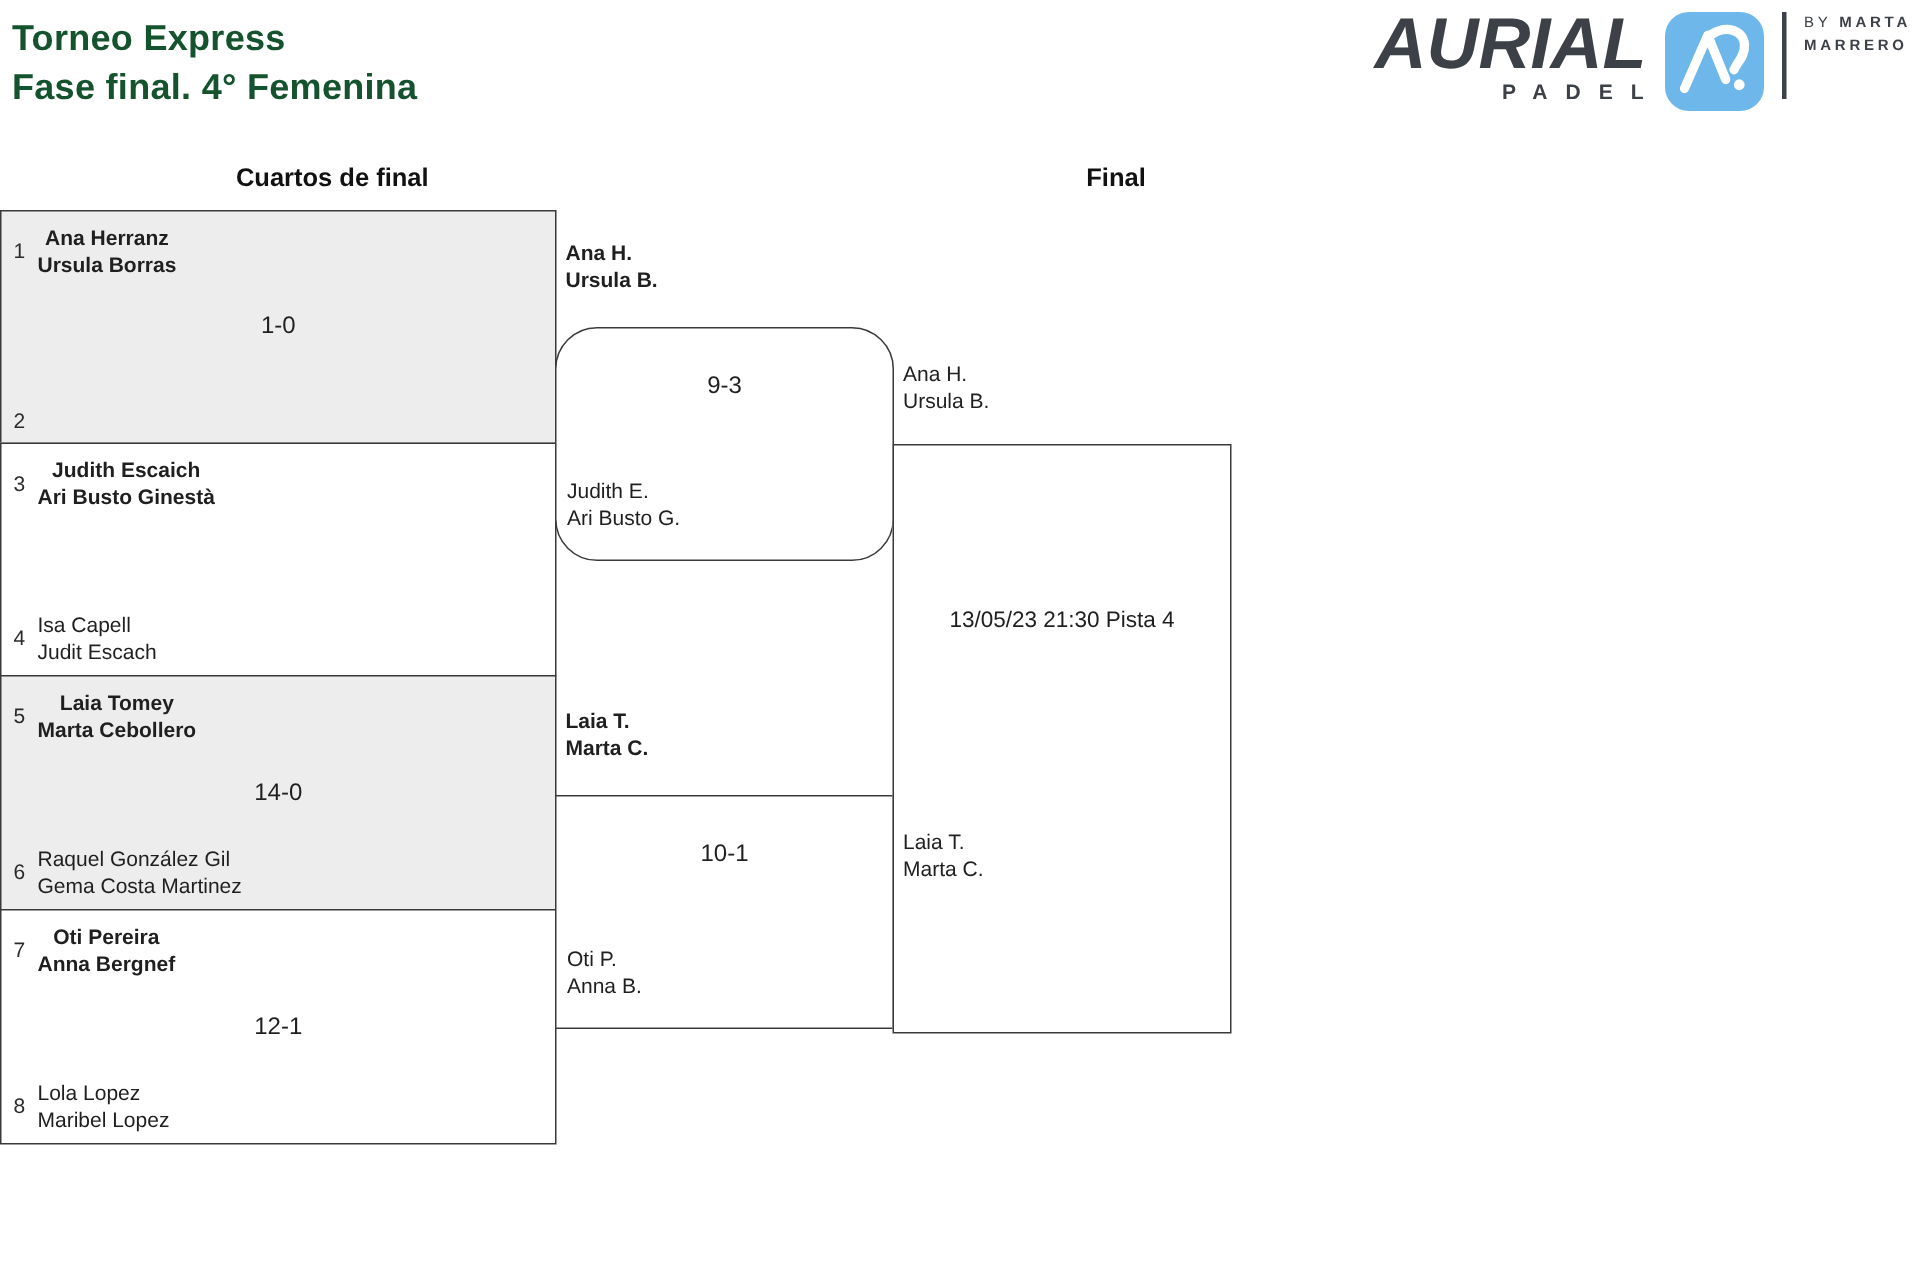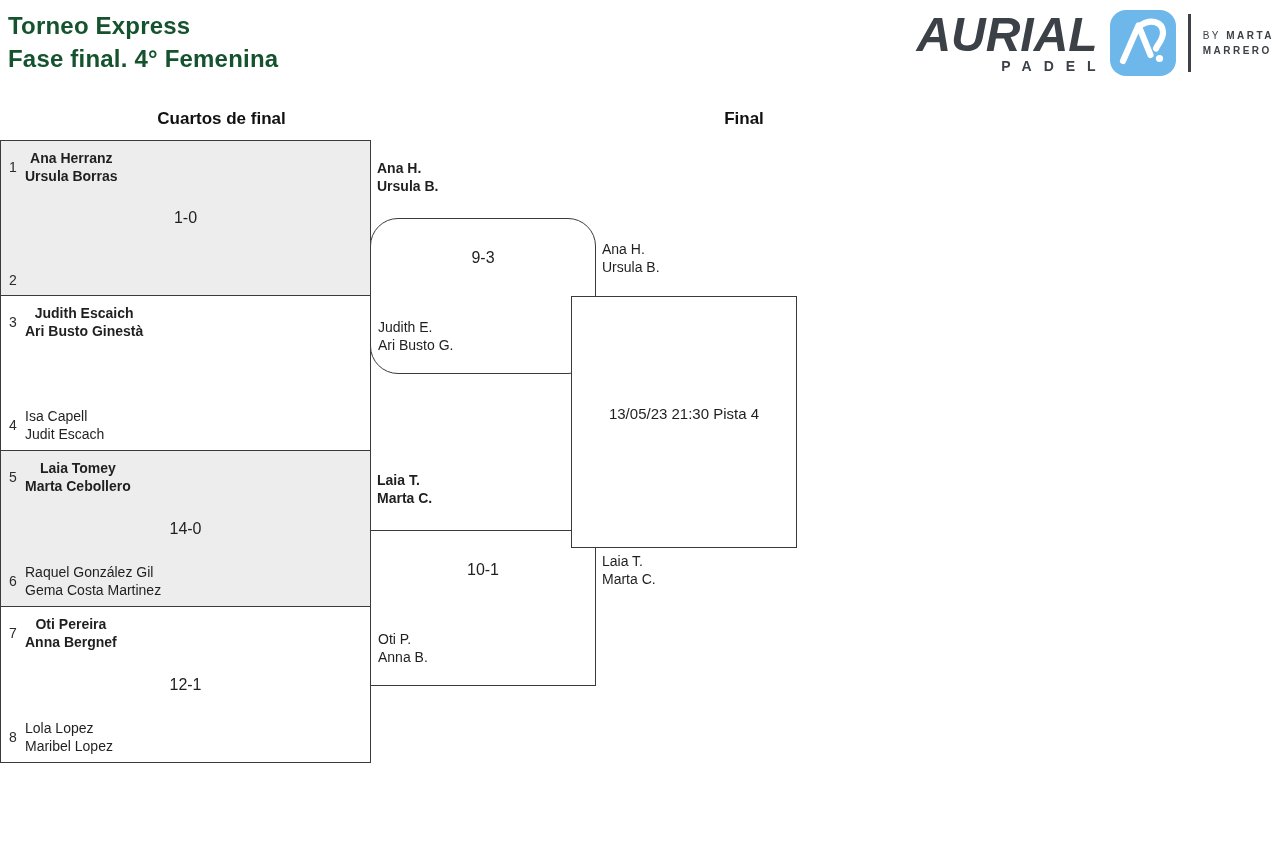--- a/index.html
+++ b/index.html
@@ -5,21 +5,21 @@
   * { box-sizing: border-box; }
   html, body { margin: 0; padding: 0; background: #ffffff; }
   body { font-family: "Liberation Sans", sans-serif; color: #1a1a1a; }
   .page { position: relative; width: 1280px; height: 850px; background: #fff; overflow: hidden; }
 
   
   .title { position: absolute; left: 8px; top: 9px; font-size: 24px; font-weight: 700;
            line-height: 33px; color: #14532d; letter-spacing: 0.2px; }
 
   
-  .logo { position: absolute; top: 8px; right: 6px; display: flex; align-items: center; height: 70px; }
+  .logo { position: absolute; top: 8px; right: 6px; display: flex; align-items: flex-start; height: 70px; }
   .brand-block { text-align: right; margin-right: 12px; }
   .brand { font-size: 48px; line-height: 44px; font-weight: 700; font-style: italic;
            color: #3c4147; letter-spacing: 0px; }
   .brand-sub { font-size: 14px; font-weight: 700; letter-spacing: 12px; color: #3c4147;
                margin-top: 1px; margin-right: -10px; }
   .logo-icon { width: 66px; height: 66px; background: #6db7ea; border-radius: 16px; flex: 0 0 auto; }
   .logo-sep { width: 3px; height: 58px; background: #3c4147; margin: 0 12px; flex: 0 0 auto; }
   .logo-by { font-size: 10px; font-weight: 700; letter-spacing: 2.5px; color: #3c4147;
              line-height: 15px; white-space: nowrap; }
   .logo-by .by-light { font-weight: 500; }
@@ -38,21 +38,21 @@
   .qf { left: 0; width: 371px; }
   .qf1 { top: 140px; height: 156px; }
   .qf2 { top: 295px; height: 156px; }
   .qf3 { top: 450px; height: 157px; }
   .qf4 { top: 606px; height: 157px; }
 
   .sf { left: 370px; width: 226px; height: 156px; }
   .sf1 { top: 218px; border-radius: 28px; }
   .sf2 { top: 530px; }
 
-  .final-box { left: 571px; top: 296px; width: 226px; height: 252px; }
+  .final-box { left: 595px; top: 296px; width: 226px; height: 393px; }
 
   
   .team-row { position: absolute; display: flex; align-items: center; gap: 7px; }
   .team-top { left: 8px; top: 8px; }
   .team-bottom { left: 8px; bottom: 7px; }
   .seed { font-size: 14px; color: #2b2b2b; min-width: 9px; }
   .names { font-size: 14px; line-height: 18px; color: #1f1f1f; }
   .winner .names { font-weight: 700; text-align: center; }
 
   .qf-score { position: absolute; left: 0; right: 0; top: 50%; transform: translateY(-50%);

